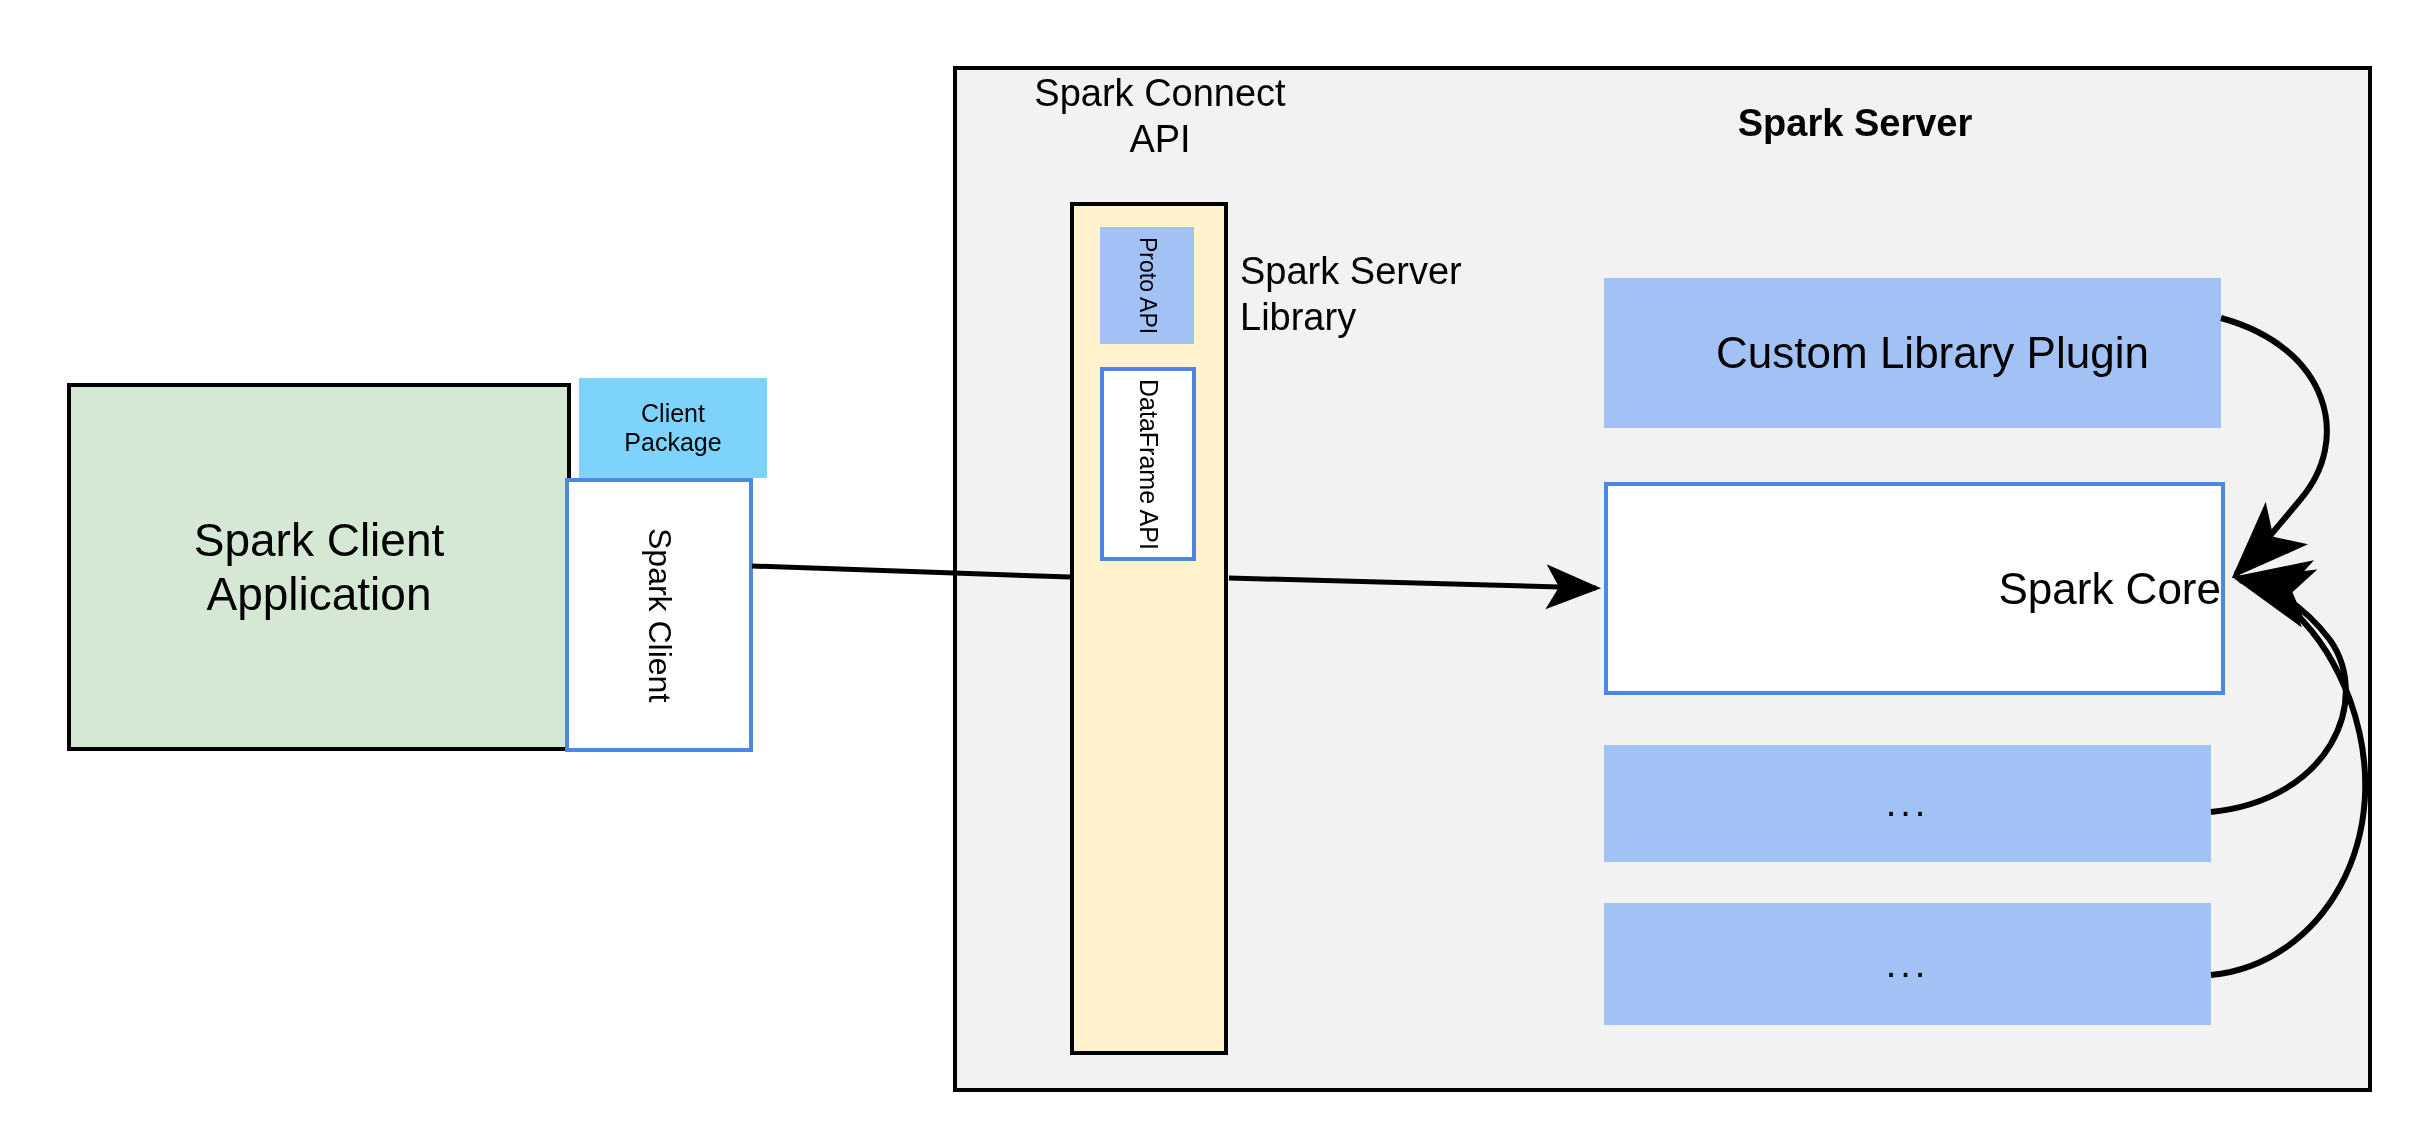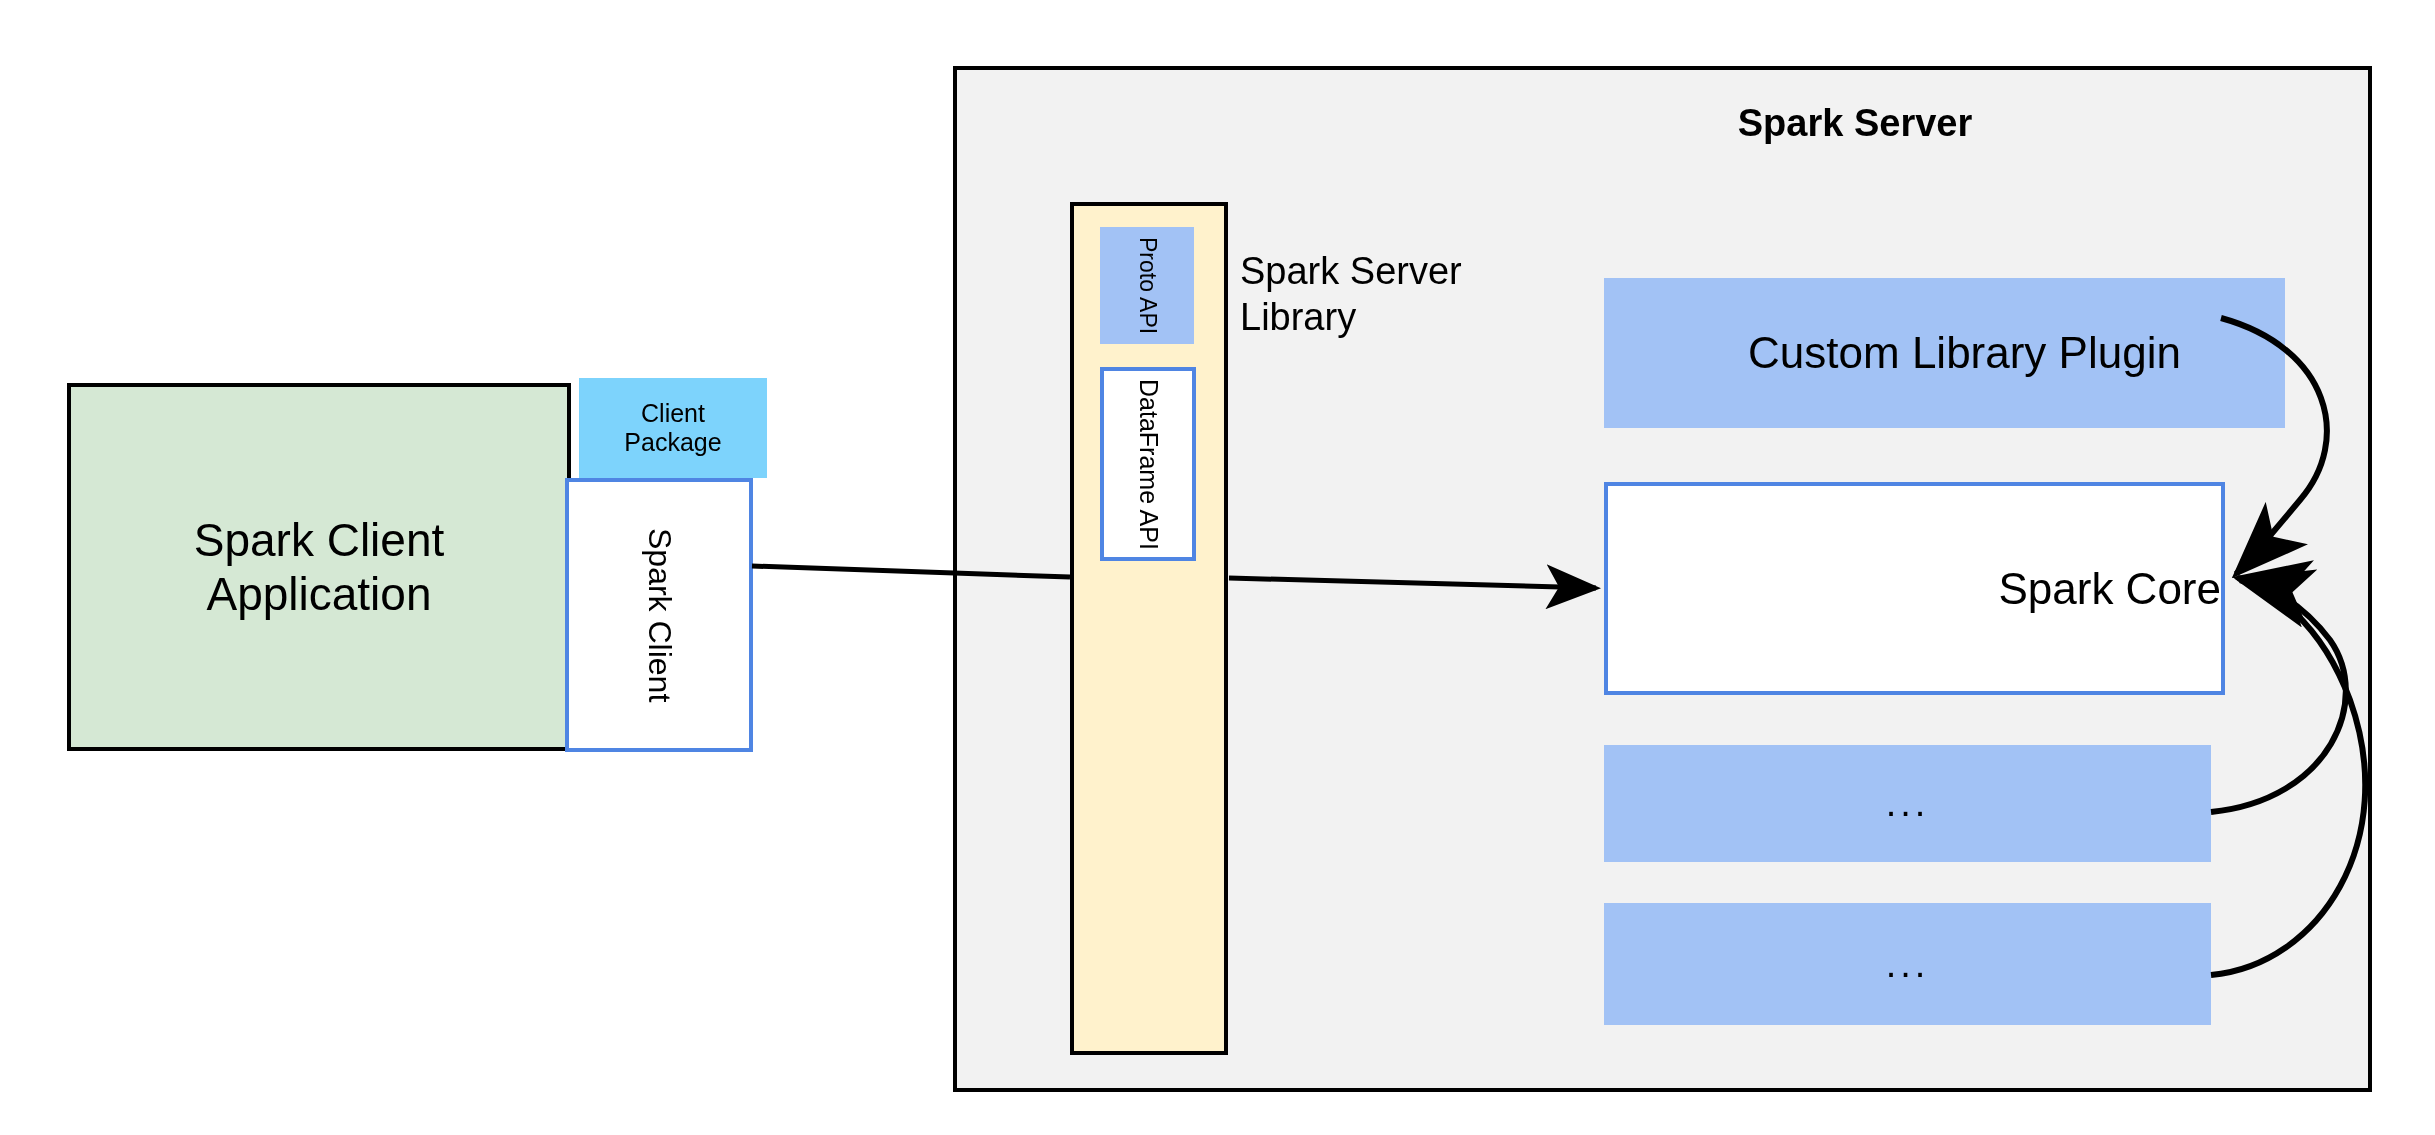--- a/index.html
+++ b/index.html
@@ -144,21 +144,21 @@
   #dataframe-api-box .vtext {
     writing-mode: vertical-rl;
     text-orientation: mixed;
     white-space: nowrap;
   }
 
   
   #custom-library-plugin-box {
     left: 1604px;
     top: 278px;
-    width: 681px;
+    width: 617px;
     height: 150px;
     background: #A2C2F5;
     border: 0;
     font-size: 44px;
     padding-left: 40px;
   }
   #spark-core-box {
     left: 1604px;
     top: 482px;
     width: 621px;
@@ -213,20 +213,22 @@
 
   <div class="box" id="client-package-box">
     <span style="white-space:pre-line">Client
 Package</span>
   </div>
 
   <div class="box" id="spark-client-box">
     <span class="vtext">Spark Client</span>
   </div>
 
+  <div class="label" id="spark-connect-api-label">Spark Connect
+API</div>
 
   <div class="label" id="spark-server-title">Spark Server</div>
 
   <div class="label" id="spark-server-library-label">Spark Server
 Library</div>
 
   <div class="box" id="server-library-box"></div>
 
   <div class="box" id="proto-api-box">
     <span class="vtext">Proto API</span>

